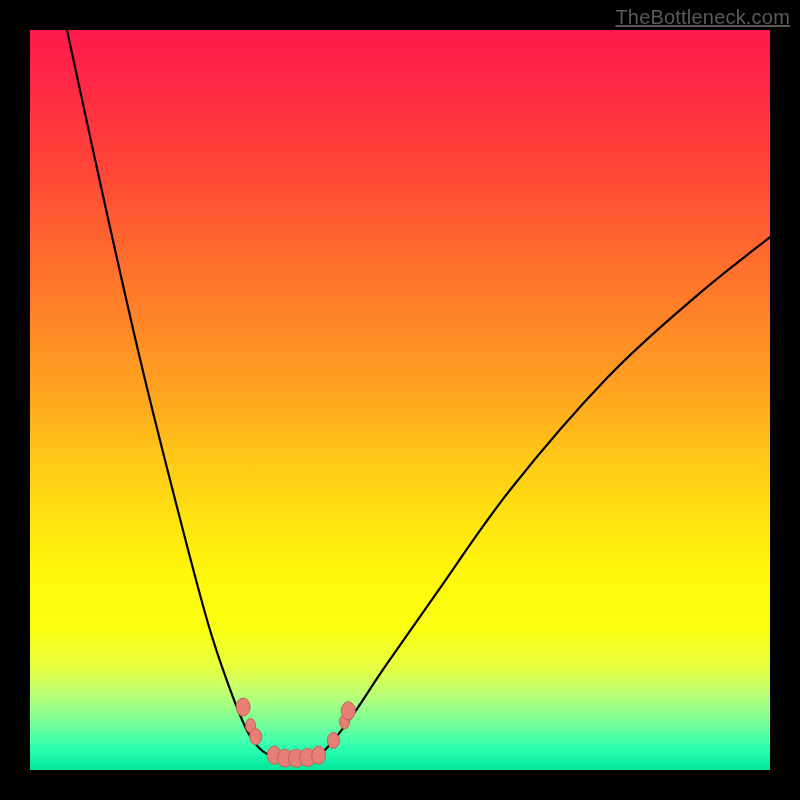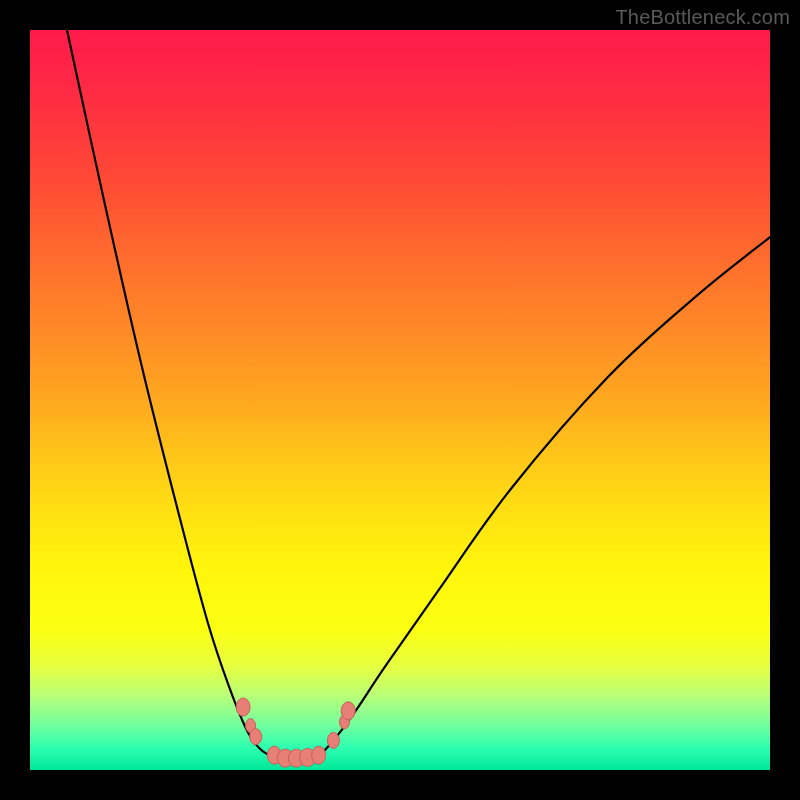--- a/index.html
+++ b/index.html
@@ -42,20 +42,21 @@
   }
   .watermark {
     position: absolute;
     top: 6px;
     right: 10px;
     color: #5a5a5a;
     font-size: 20px;
     letter-spacing: 0.2px;
     font-weight: 500;
     user-select: none;
+    text-decoration: underline;
   }
   svg.overlay {
     position: absolute;
     left: 0;
     top: 0;
     width: 740px;
     height: 740px;
     overflow: visible;
   }
   .curve {

